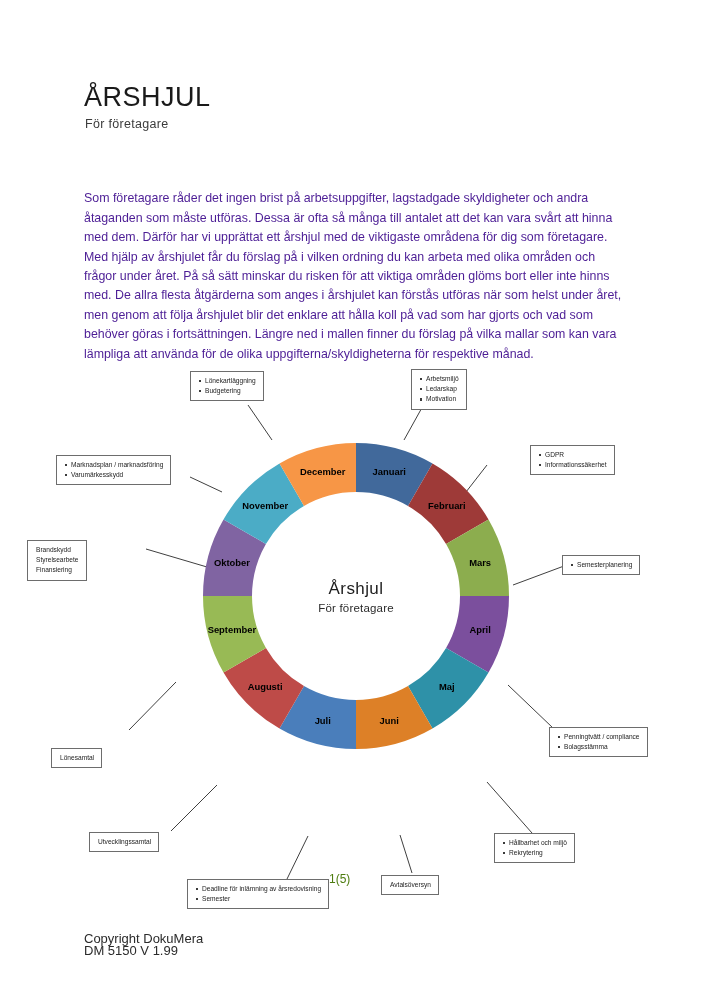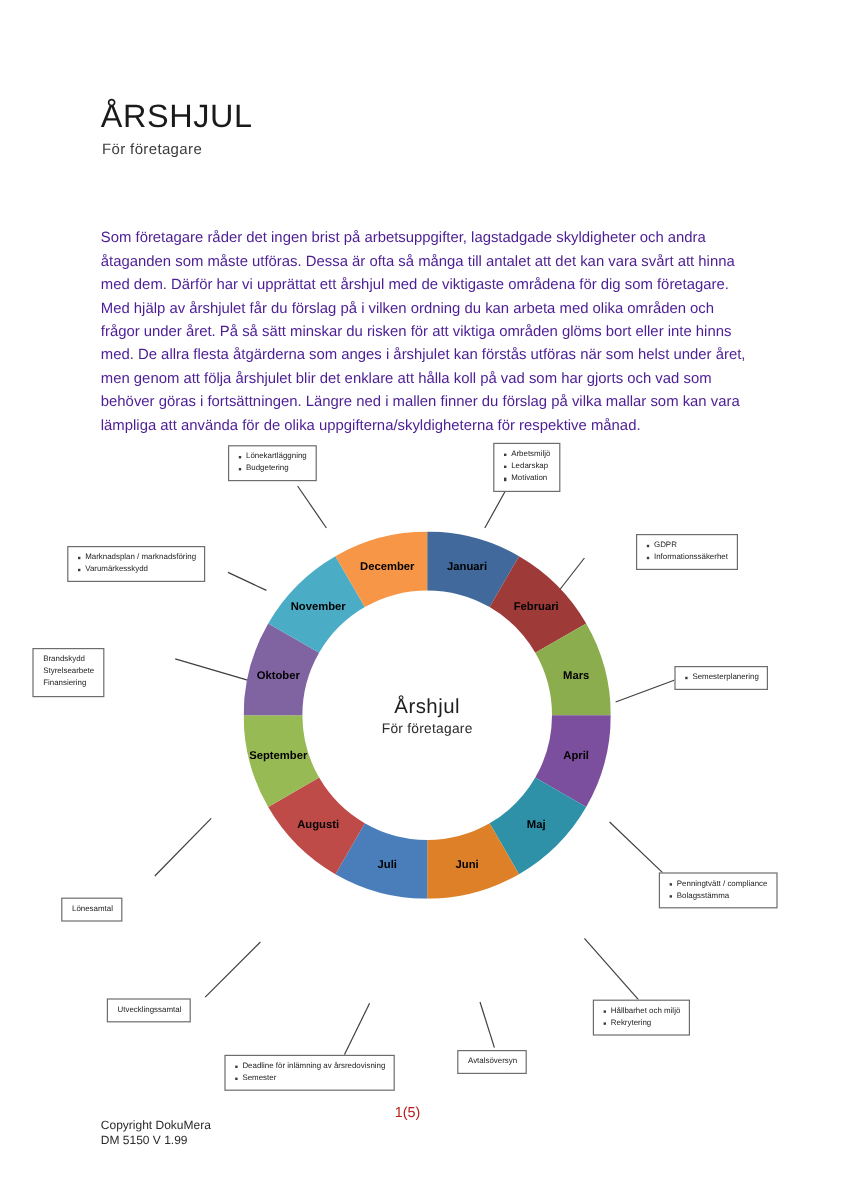--- a/index.html
+++ b/index.html
@@ -130,29 +130,29 @@
   .leader {
     position: absolute;
     pointer-events: none;
   }
   .leader line { stroke: #404040; stroke-width: 1; }
 
   
   .page-num {
     position: absolute;
     left: 329px;
-    top: 920px;
+    top: 872px;
     font-size: 12px;
-    color: #b91c1c;
+    color: #4d7c0f;
   }
   .footer-left {
     position: absolute;
     left: 84px;
     top: 933px;
-    font-size: 10px;
+    font-size: 13px;
     line-height: 11.5px;
     color: #2b2b2b;
   }
 </style>
 </head>
 <body>
 
 <div class="page">
 
   <div class="doc-title">ÅRSHJUL</div>

